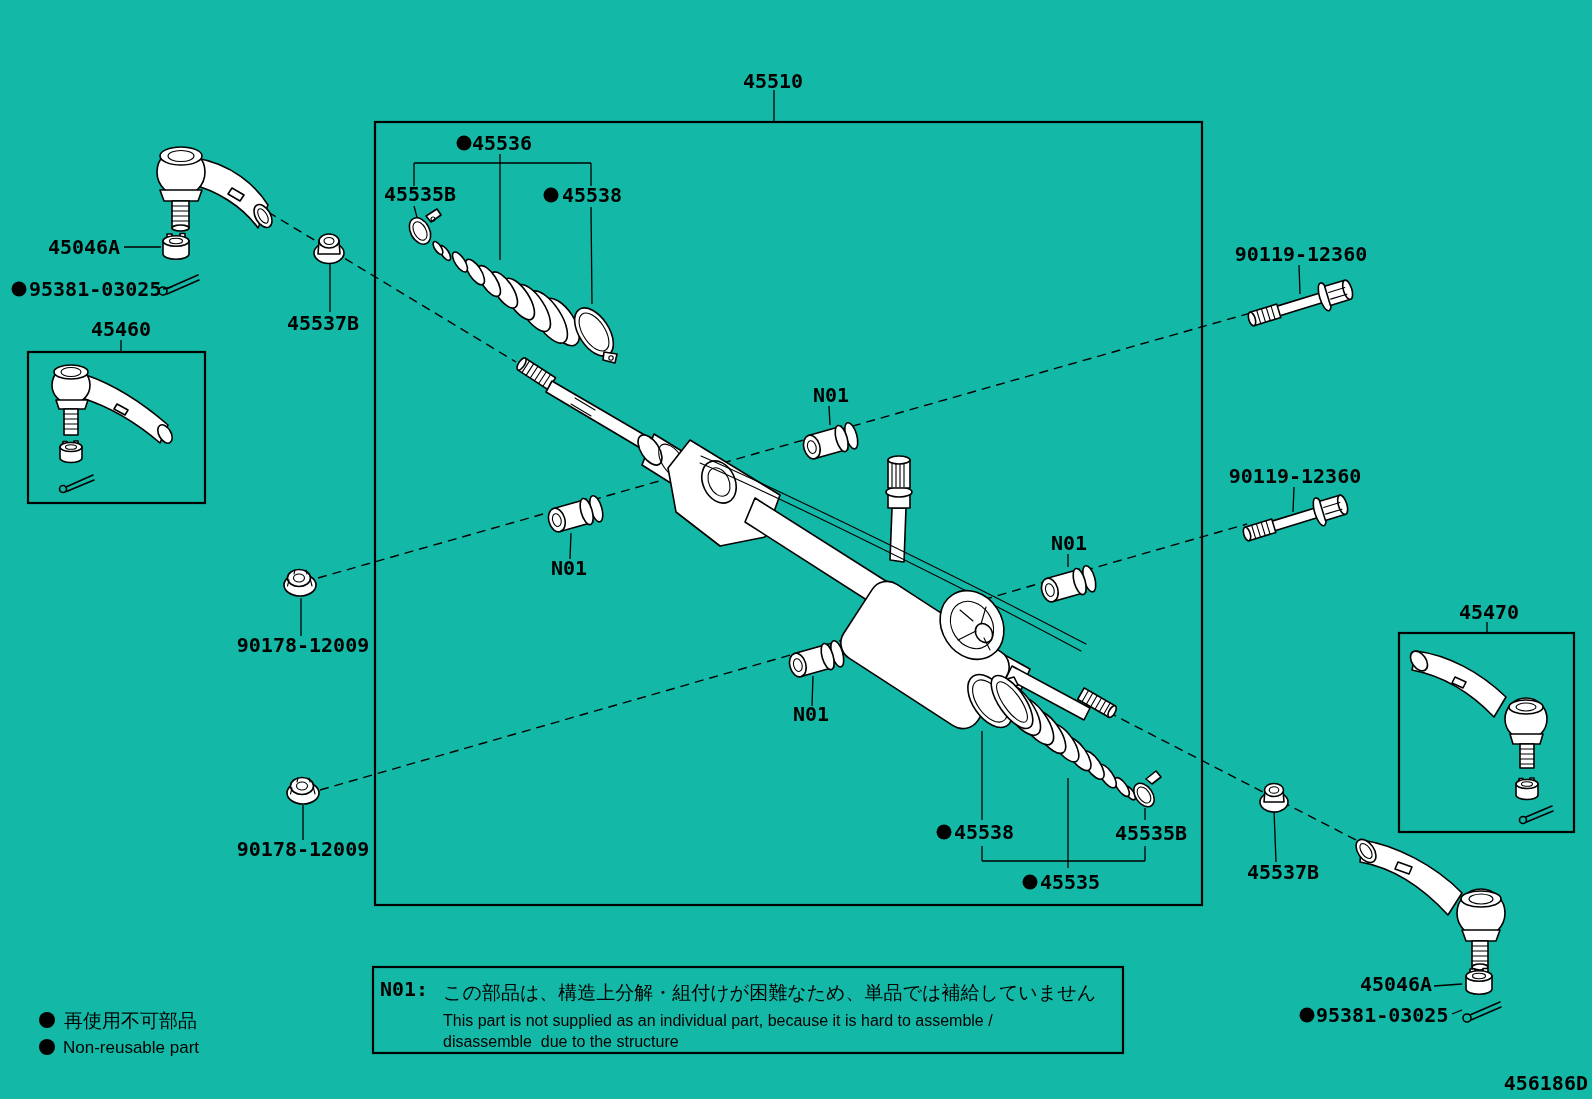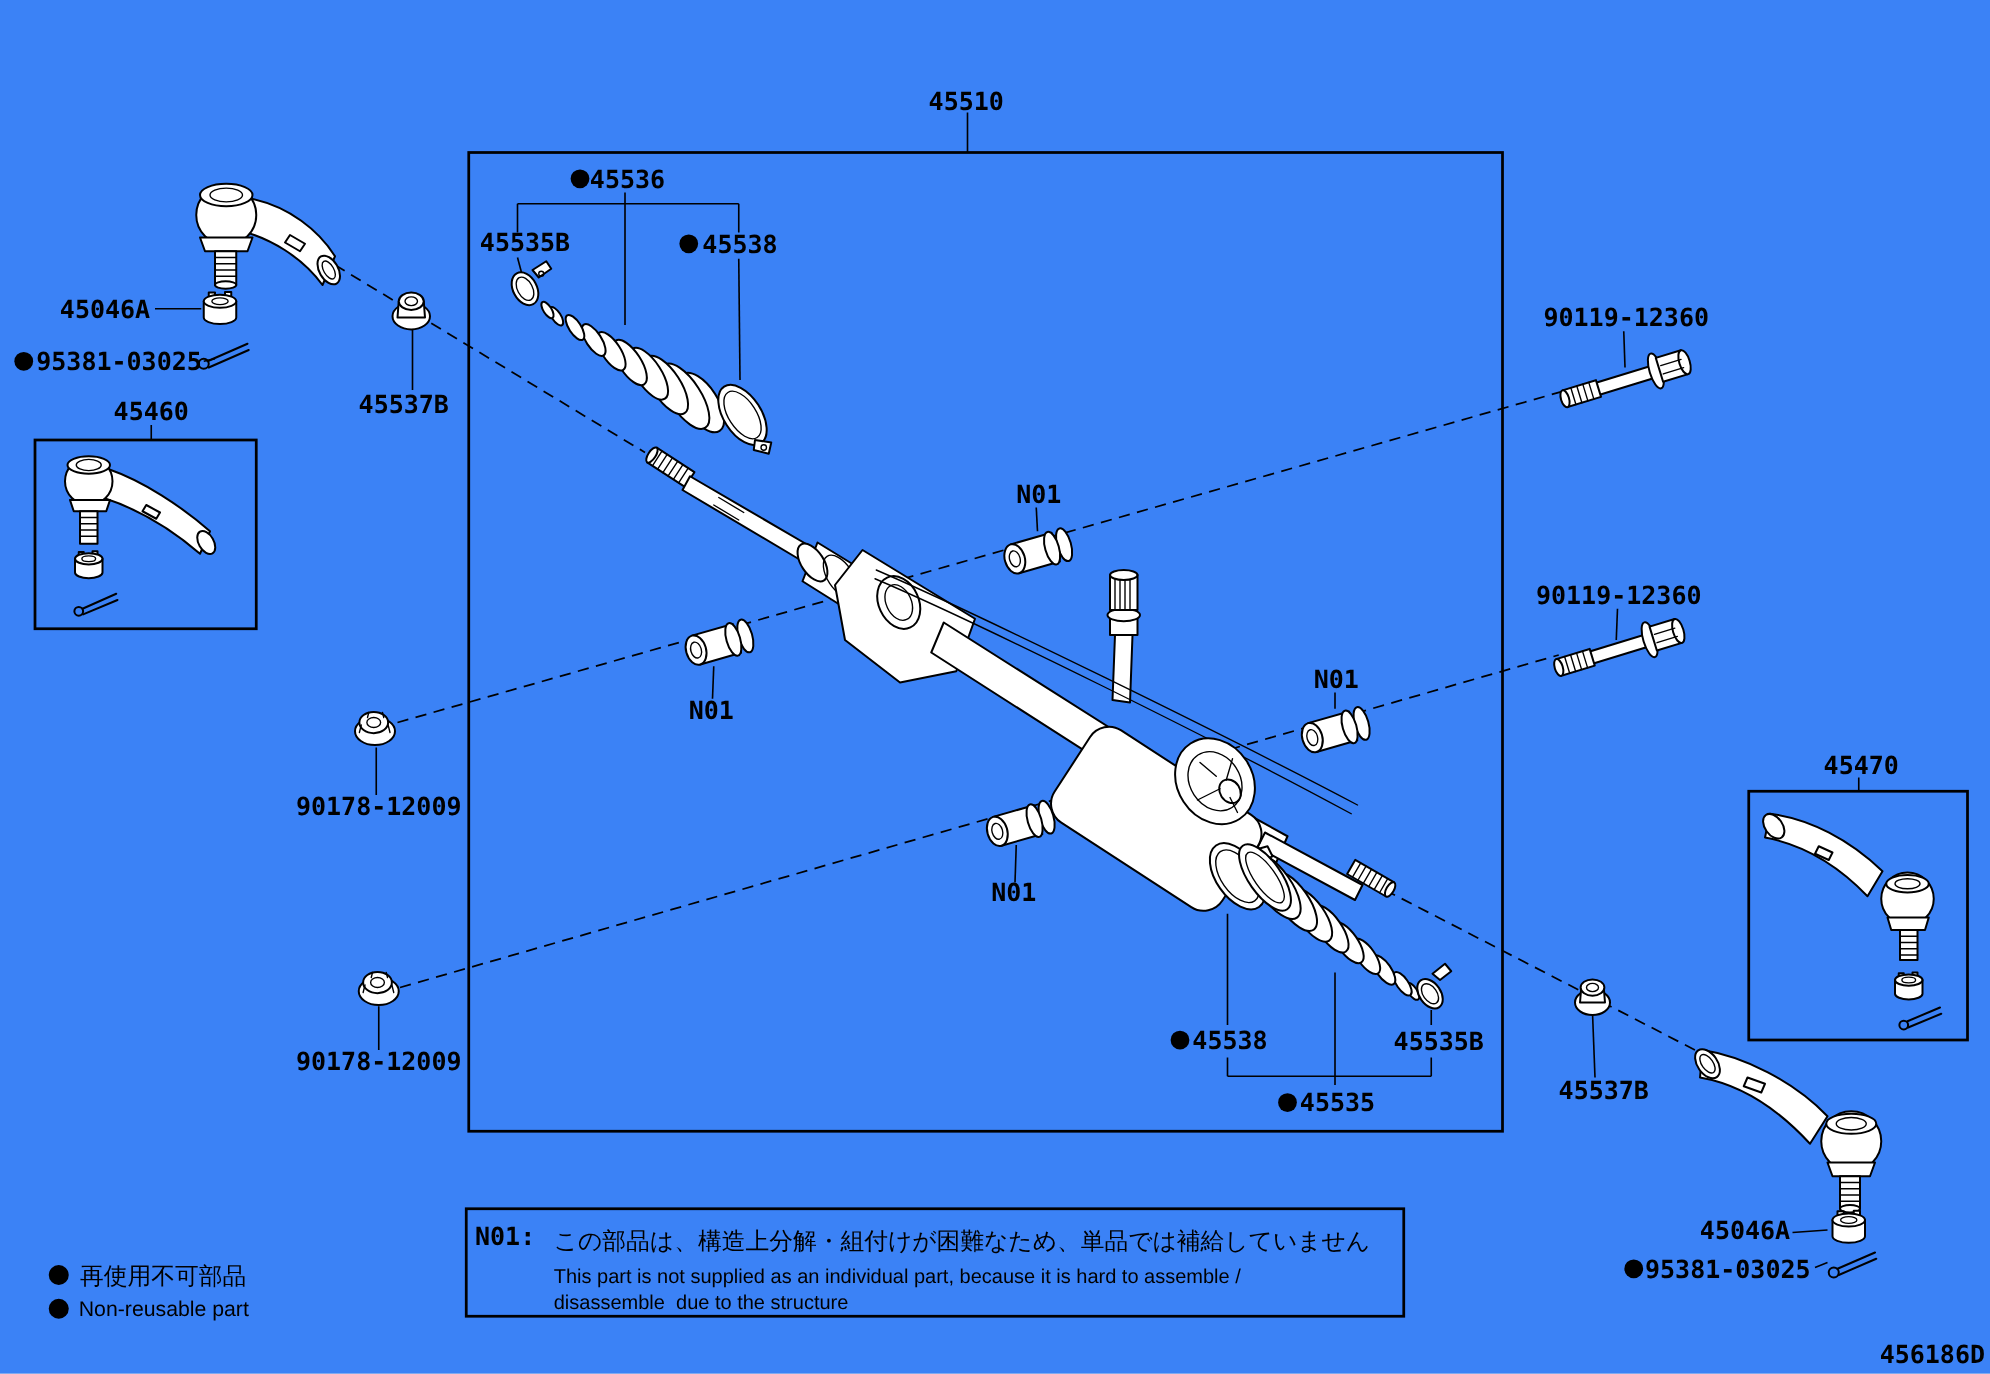--- a/index.html
+++ b/index.html
@@ -1,16 +1,16 @@
 <!DOCTYPE html>
 <html><head>
 <meta charset="utf-8">
 <style>
   html,body{margin:0;padding:0;background:#e8e8e8;}
-  .stage{position:relative;width:1592px;height:1099px;background:#3b82f6;margin:0 auto;
+  .stage{position:relative;width:1592px;height:1099px;background:#14b8a6;margin:0 auto;
          font-family:"DejaVu Sans",sans-serif;}
   svg{position:absolute;left:0;top:0;}
   
   .s  {fill:none;stroke:#000;stroke-width:1.6;stroke-linejoin:round;stroke-linecap:round;}
   .w  {fill:#fff;stroke:#000;stroke-width:1.6;stroke-linejoin:round;stroke-linecap:round;}
   .thin{stroke-width:1.1;}
   .ln {fill:none;stroke:#000;stroke-width:1.3;}
   .dash{fill:none;stroke:#000;stroke-width:1.4;stroke-dasharray:9 6;}
   .box{fill:none;stroke:#000;stroke-width:2.2;}
   .blk{fill:#000;stroke:none;}

